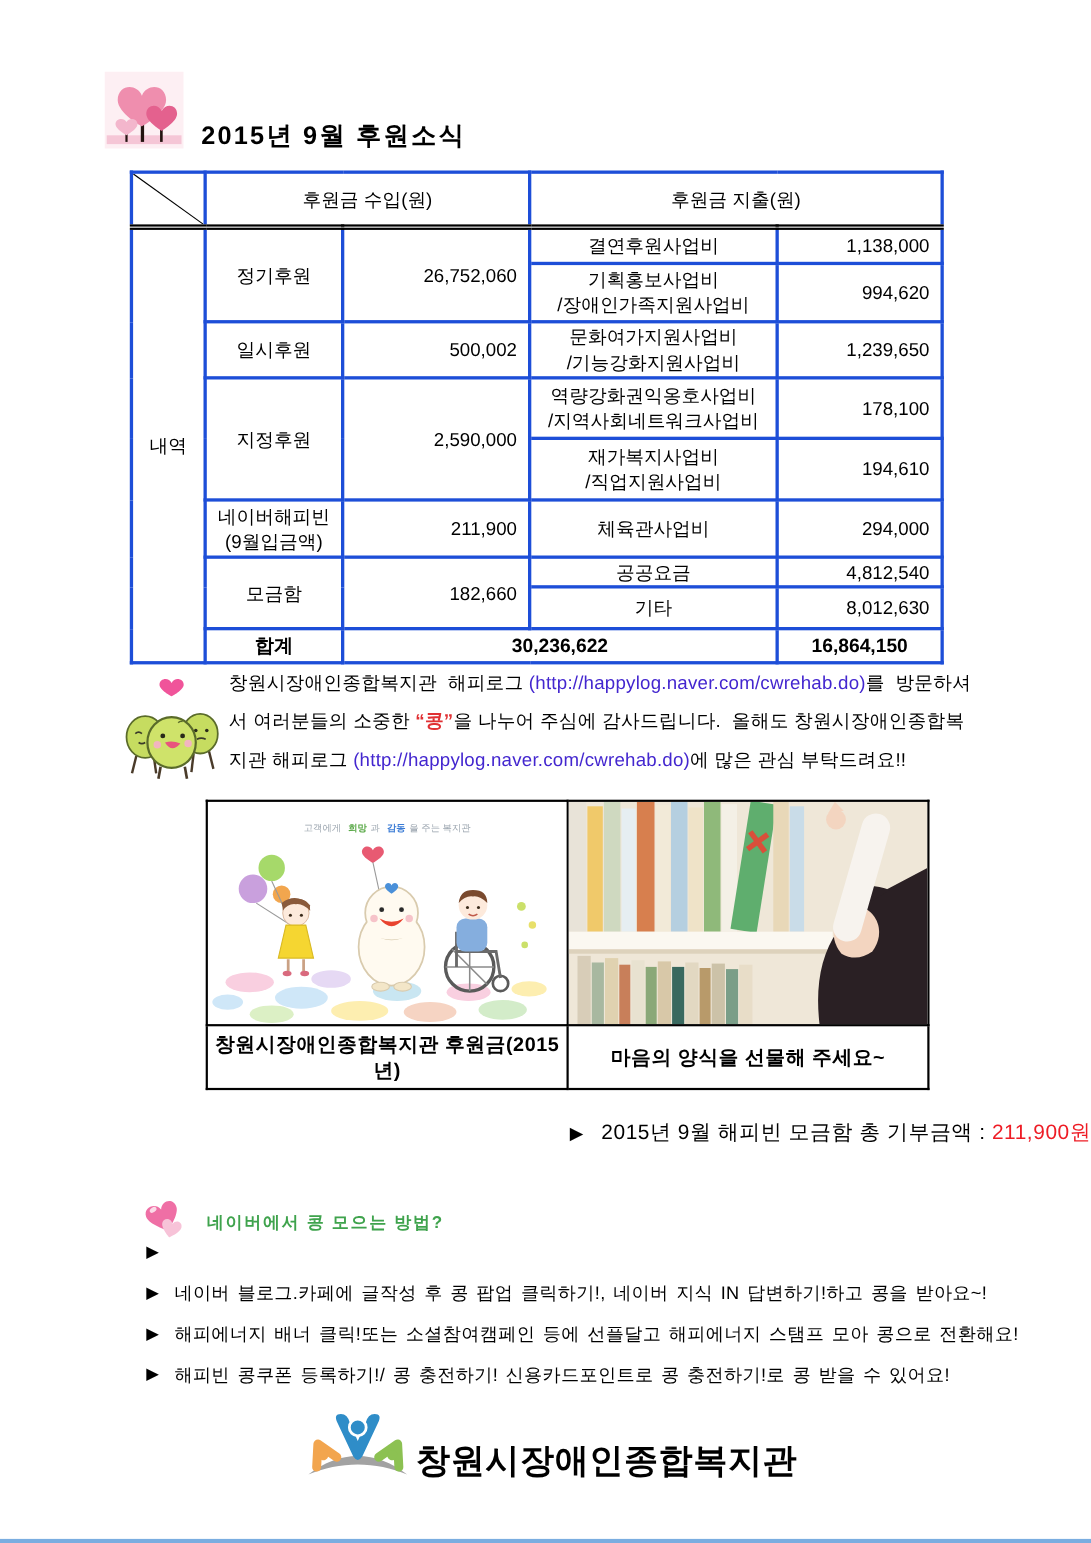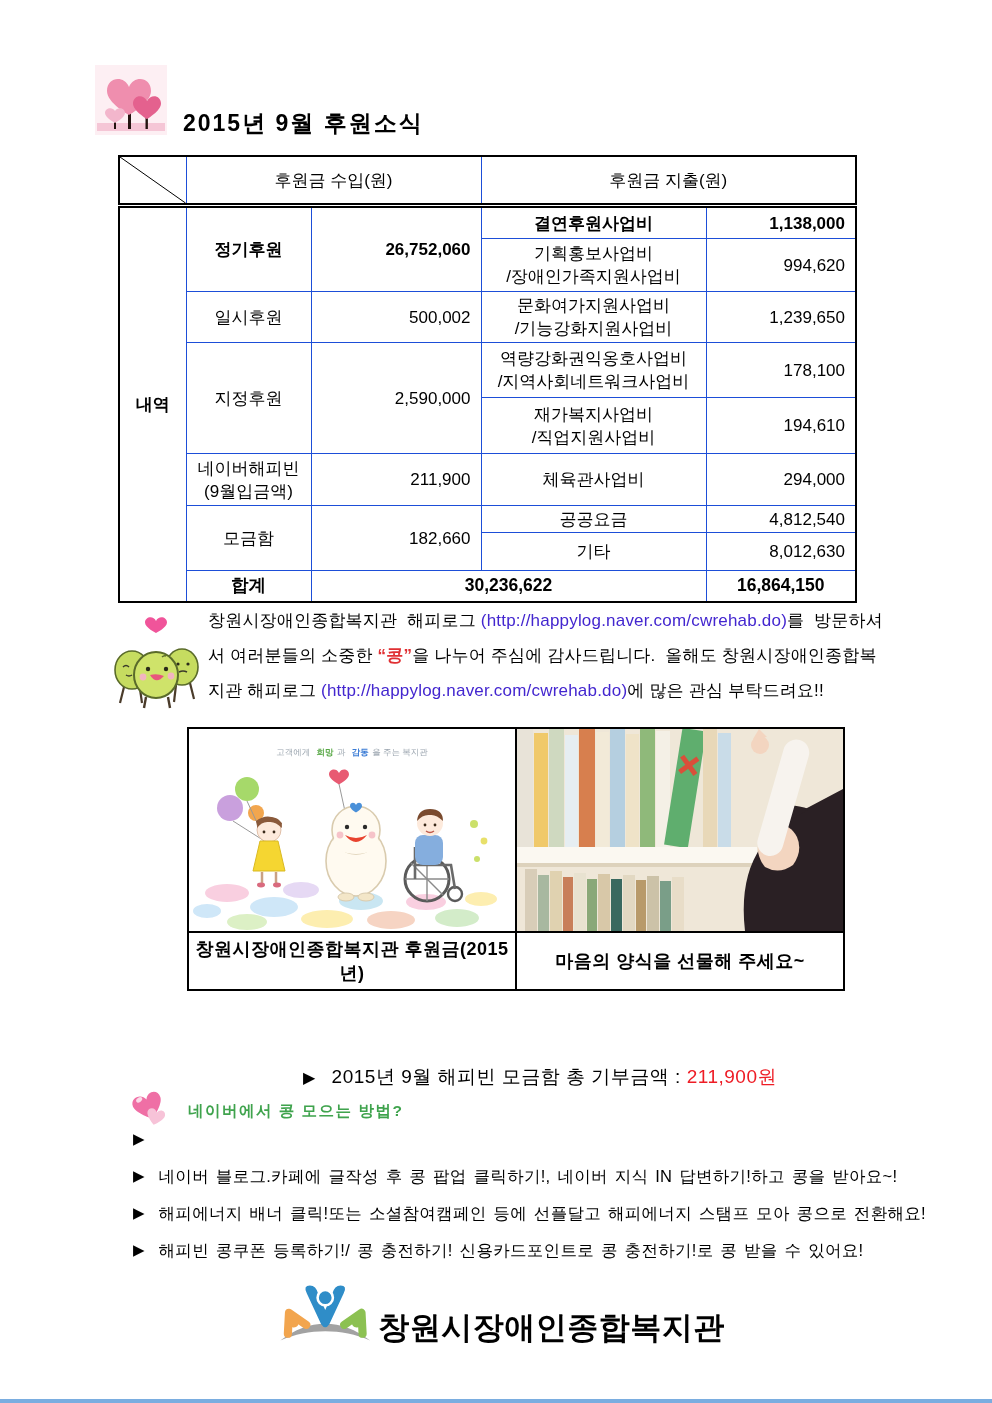--- a/index.html
+++ b/index.html
@@ -11,27 +11,27 @@
   }
 
   
   .header-block { position:absolute; left:95px; top:64px; display:flex; align-items:center; }
   .header-icon { width:72px; height:74px; display:block; }
   .page-title { margin-left:16px; margin-top:44px; font-size:23px; font-weight:bold; letter-spacing:2px; }
 
   
   .main-table { position:absolute; left:118px; top:155px; border-collapse:collapse; table-layout:fixed; }
   .main-table td {
-    border:1px solid #1d4ed8; font-size:17px; text-align:center; vertical-align:middle;
+    border:3px solid #1d4ed8; font-size:17px; text-align:center; vertical-align:middle;
     white-space:pre-line; line-height:23px; overflow:hidden;
   }
   .main-table { border:2px solid #000; }
   .main-table .amt { text-align:right; padding-right:10px; white-space:nowrap; }
   tr.tr-head td { border-bottom:5px double #000; height:37px; }
-  tr.tr-r1 td { height:33px;font-weight:bold; }
+  tr.tr-r1 td { height:33px; }
   tr.tr-r2 td { height:53px; }
   tr.tr-r3 td { height:51px; }
   tr.tr-r4 td { height:55px; }
   tr.tr-r5 td { height:56px; }
   tr.tr-r6 td { height:52px; }
   tr.tr-r7 td { height:27px; }
   tr.tr-r8 td { height:38px; }
   tr.tr-total td { height:31px; font-weight:600; font-size:17.5px; }
   .diag-cell { position:relative; padding:0; }
   .diag-cell svg { position:absolute; inset:0; width:100%; height:100%; display:block; }
@@ -45,22 +45,22 @@
 
   
   .gallery { position:absolute; left:175px; top:727px; border-collapse:collapse;margin-left:12px; }
   .gallery td { border:2px solid #000; padding:0; }
   .gallery .img-cell { width:328px; height:202px; }
   .gallery .img-cell svg { display:block; width:100%; height:202px; }
   .gallery .cap-cell { height:58px; text-align:center; font-size:18px; font-weight:bold; letter-spacing:0.5px; }
 
   
   .donation-line {
-    position:absolute; left:0; top:1064px; width:992px; padding-left:88px;
-    text-align:center; font-size:19px; letter-spacing:0.5px; white-space:nowrap;
+    position:absolute; left:0; top:1016px; width:992px; padding-left:88px;
+    text-align:right; font-size:19px; letter-spacing:0.5px; white-space:nowrap;
   }
   .donation-line .tri { font-size:16px; margin-right:10px; }
   .donation-line .red { color:#ee1c25; }
 
   
   .bean-head { position:absolute; left:122px; top:1084px; display:flex; align-items:center; }
   .bean-head-icon { width:54px; height:44px; }
   .bean-head-title { margin-left:12px; margin-top:10px; color:#3fa34d; font-size:15.5px; letter-spacing:1.5px; font-weight:600; }
   .bean-list { position:absolute; left:133px; top:1128px; width:850px; }
   .bean-item { display:flex; align-items:flex-start; margin-bottom:15px; white-space:nowrap; }

